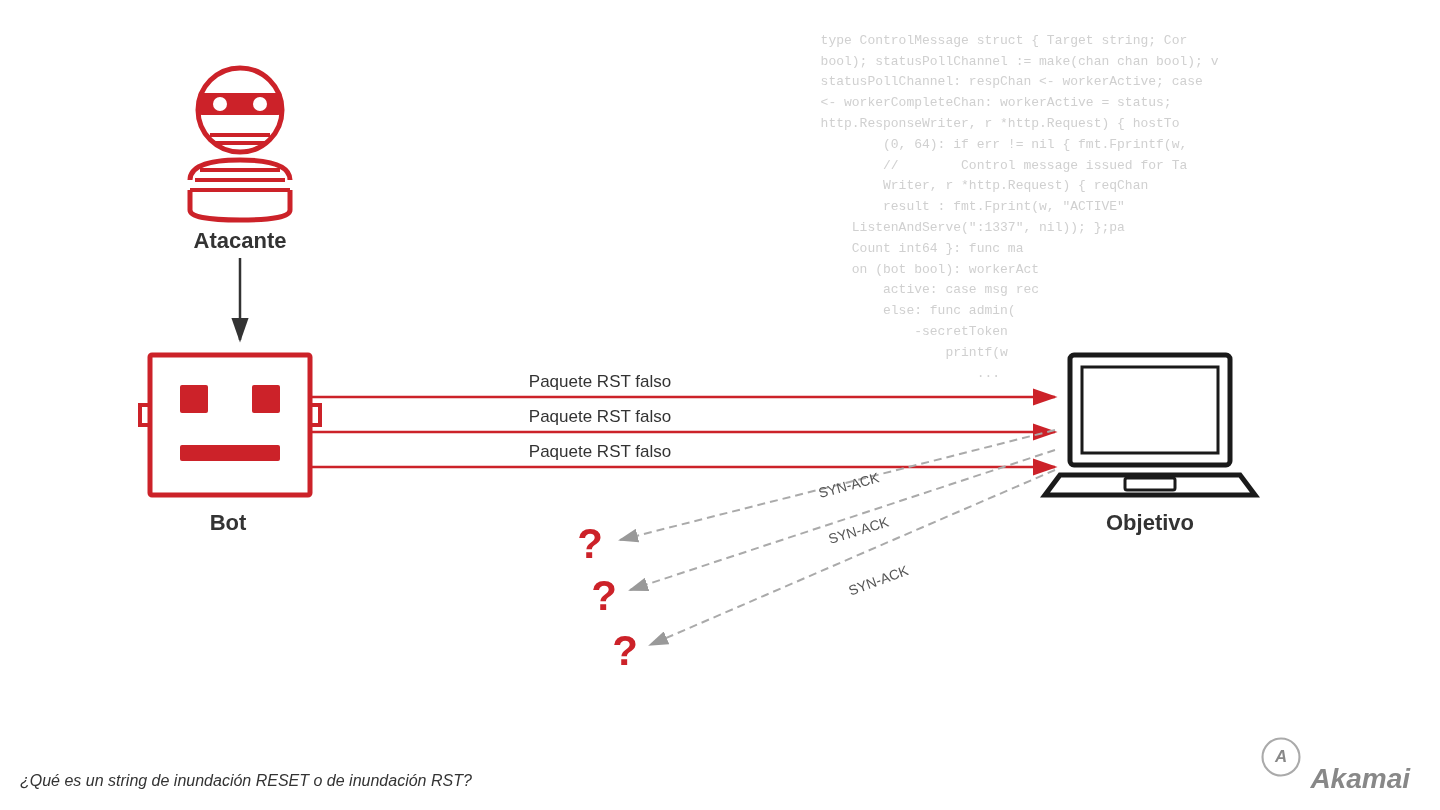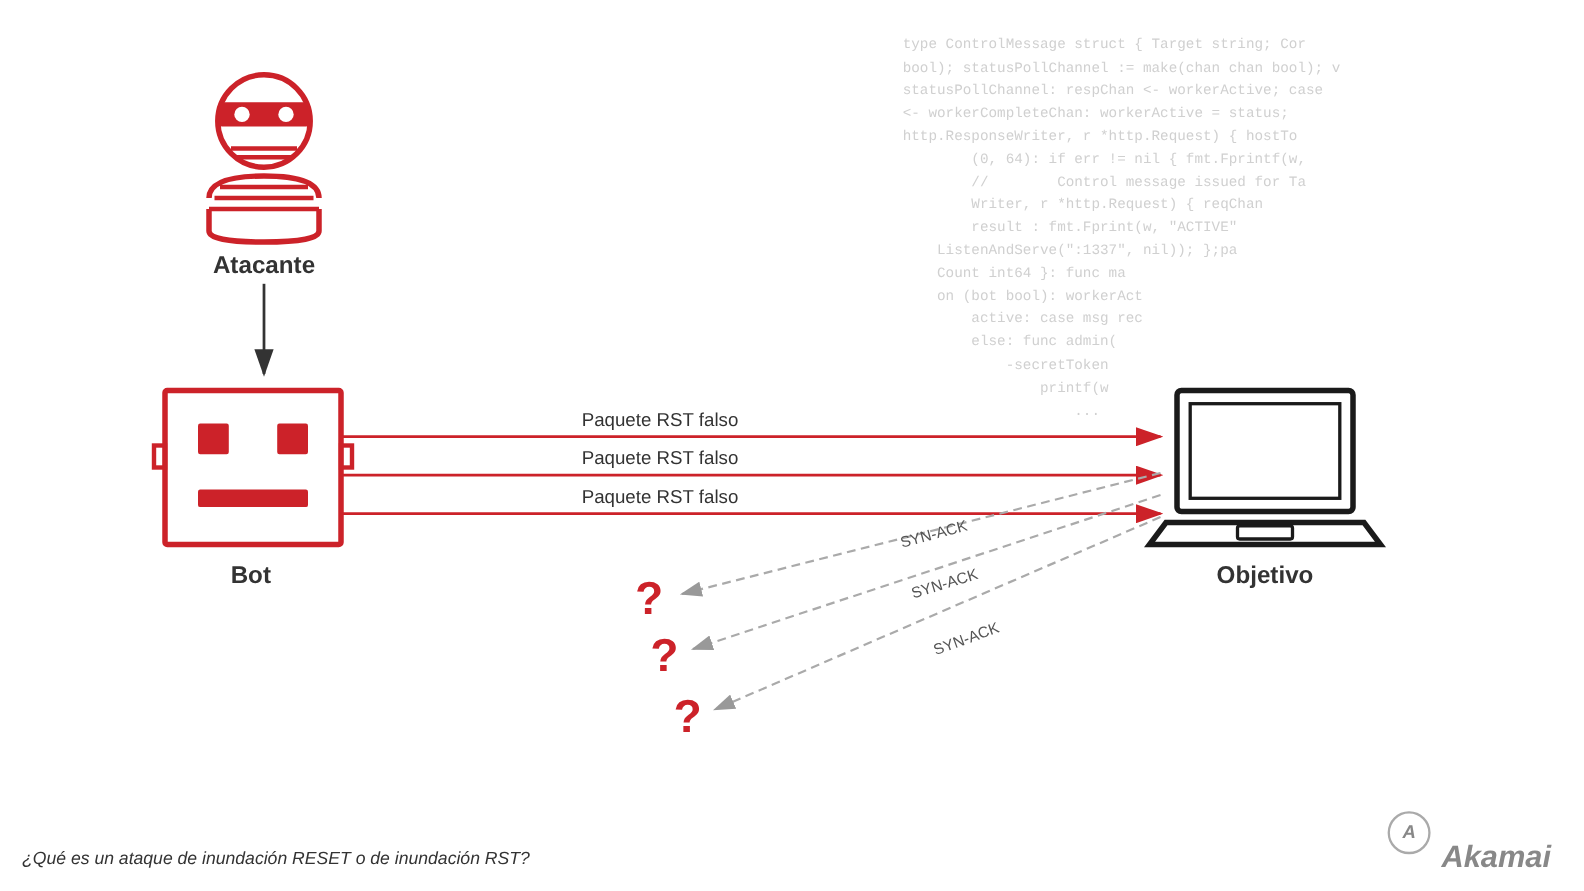--- a/index.html
+++ b/index.html
@@ -172,21 +172,21 @@
 
   <line x1="1055" y1="470" x2="650" y2="645" stroke="#aaa" stroke-width="2" stroke-dasharray="8,5" marker-end="url(#arrowGray)"></line>
   <text x="880" y="585" text-anchor="middle" font-size="14" fill="#555" transform="rotate(-20, 880, 585)">SYN-ACK</text>
 
   <text x="590" y="558" text-anchor="middle" font-size="42" font-weight="bold" fill="#cc2229">?</text>
   <text x="604" y="610" text-anchor="middle" font-size="42" font-weight="bold" fill="#cc2229">?</text>
   <text x="625" y="665" text-anchor="middle" font-size="42" font-weight="bold" fill="#cc2229">?</text>
 
 </svg>
 
-<div class="bottom-text">¿Qué es un ataque de inundación RESET o de inundación RST?</div>
+<div class="bottom-text">¿Qué es un string de inundación RESET o de inundación RST?</div>
 
 <div class="akamai-logo">
   <svg class="akamai-circle" viewBox="0 0 50 50">
     <circle cx="25" cy="25" r="22" fill="none" stroke="#aaa" stroke-width="2.5"></circle>
     <text x="25" y="31" text-anchor="middle" font-size="20" font-weight="bold" fill="#888" font-style="italic">A</text>
   </svg>
   <span style="font-size:28px;font-weight:bold;color:#888;font-style:italic;font-family:Arial,sans-serif;margin-top:44px;">Akamai</span>
 </div>
 
 </body></html>

